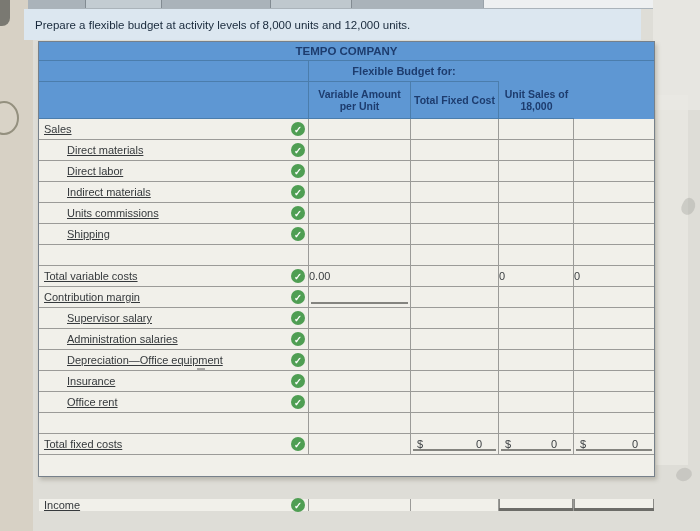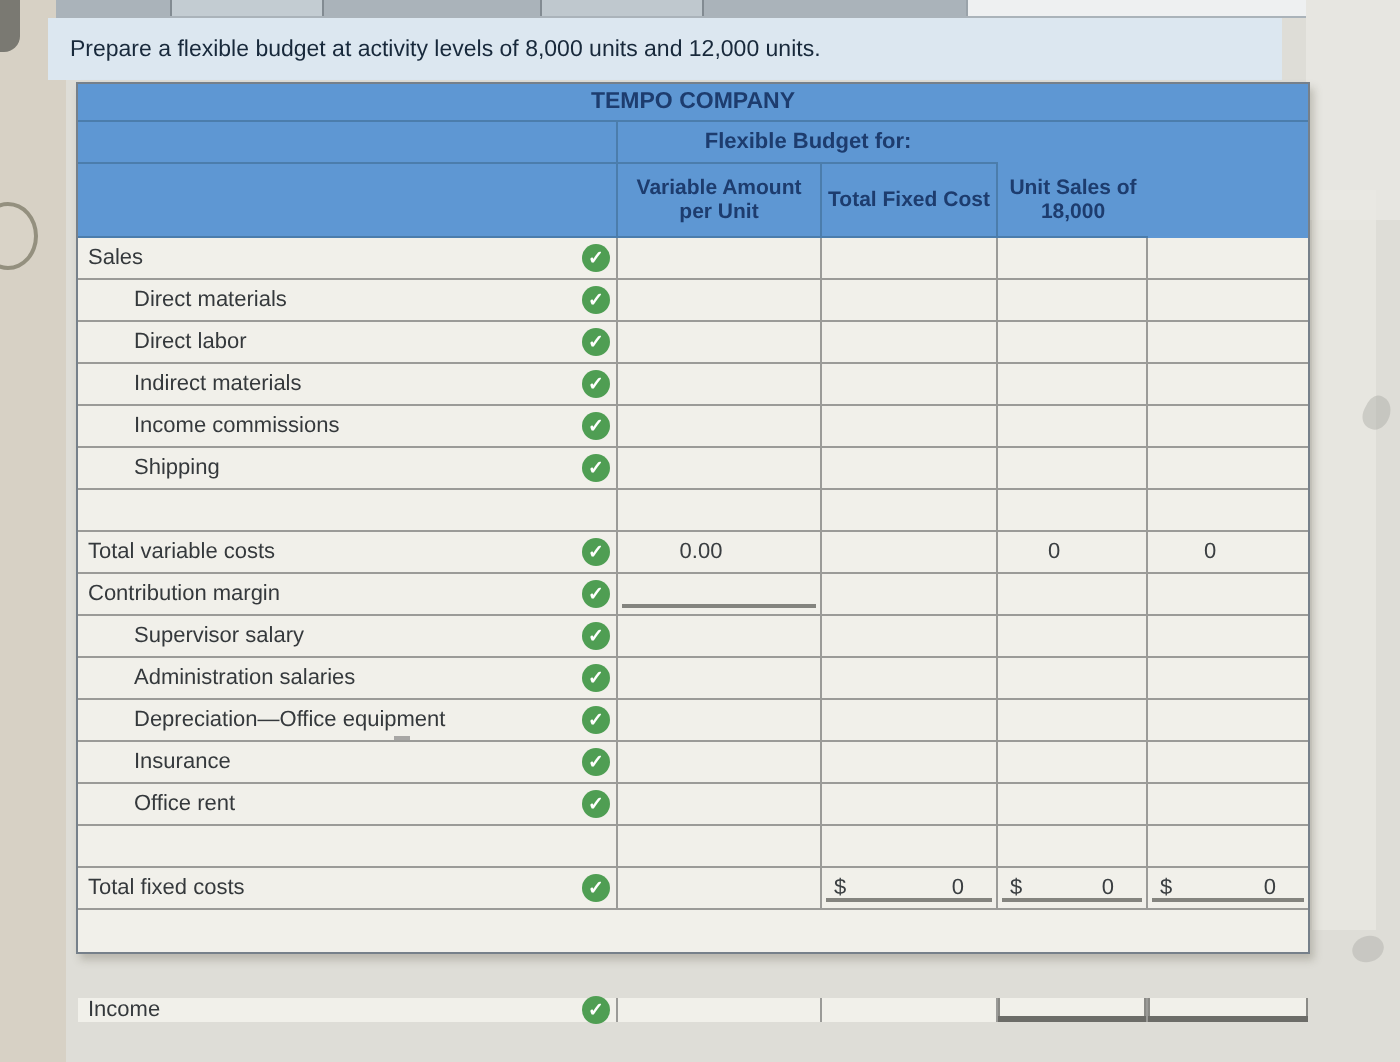--- a/index.html
+++ b/index.html
@@ -51,30 +51,30 @@
   .hcell.colhead{font-size:10.5px;}
   
   .trow{display:grid;grid-template-columns:270px 102px 88px 75px 80px;height:21px;}
   .cell{
     position:relative;background:#f1f0ea;box-sizing:border-box;
     border-right:1px solid #9b9b98;border-bottom:1px solid #9b9b98;
     font-size:11px;color:#35393c;
   }
   .trow .cell:last-child{border-right:none;}
   .trow:last-child .cell{border-bottom:none;margin-top:44px;}
-  .label-cell{display:flex;align-items:center;padding-left:5px;}
+  .label-cell{display:flex;align-items:center;padding-left:5px;text-decoration:underline;}
   .label-cell.indent{padding-left:28px;}
   .check{
     position:absolute;right:3px;top:50%;transform:translateY(-50%);
     width:14px;height:14px;border-radius:50%;background:#4f9e53;
     color:#ffffff;font-size:9.5px;font-weight:bold;
     display:flex;align-items:center;justify-content:center;
   }
   .val-cell{display:flex;align-items:center;color:#3a3e41;}
-  .num-cell{justify-content:center;padding-right:18px;}
+  .num-cell{justify-content:flex-start;padding-right:18px;}
   .cur-cell{justify-content:space-between;padding:0 16px 0 6px;}
   .ul::after{content:"";position:absolute;left:2px;right:2px;bottom:3px;height:2px;background:#84847f;}
   .thick{box-shadow:inset 0 -3px 0 #6c6c68, inset -1px 0 0 #8a8a86, inset 1px 0 0 #8a8a86;}
 </style>
 </head>
 <body>
 
 <div class="top-strip">
   <div class="seg seg1"></div>
   <div class="seg seg2"></div>
@@ -142,21 +142,21 @@
           <span>Indirect materials</span>
           <span class="check">✓</span>
         </div>
         <div class="cell val-cell"></div>
         <div class="cell val-cell"></div>
         <div class="cell val-cell"></div>
         <div class="cell val-cell"></div>
       </div>
       <div class="trow">
         <div class="cell label-cell indent">
-          <span>Income commissions</span>
+          <span>Units commissions</span>
           <span class="check">✓</span>
         </div>
         <div class="cell val-cell"></div>
         <div class="cell val-cell"></div>
         <div class="cell val-cell"></div>
         <div class="cell val-cell"></div>
       </div>
       <div class="trow">
         <div class="cell label-cell indent">
           <span>Shipping</span>

